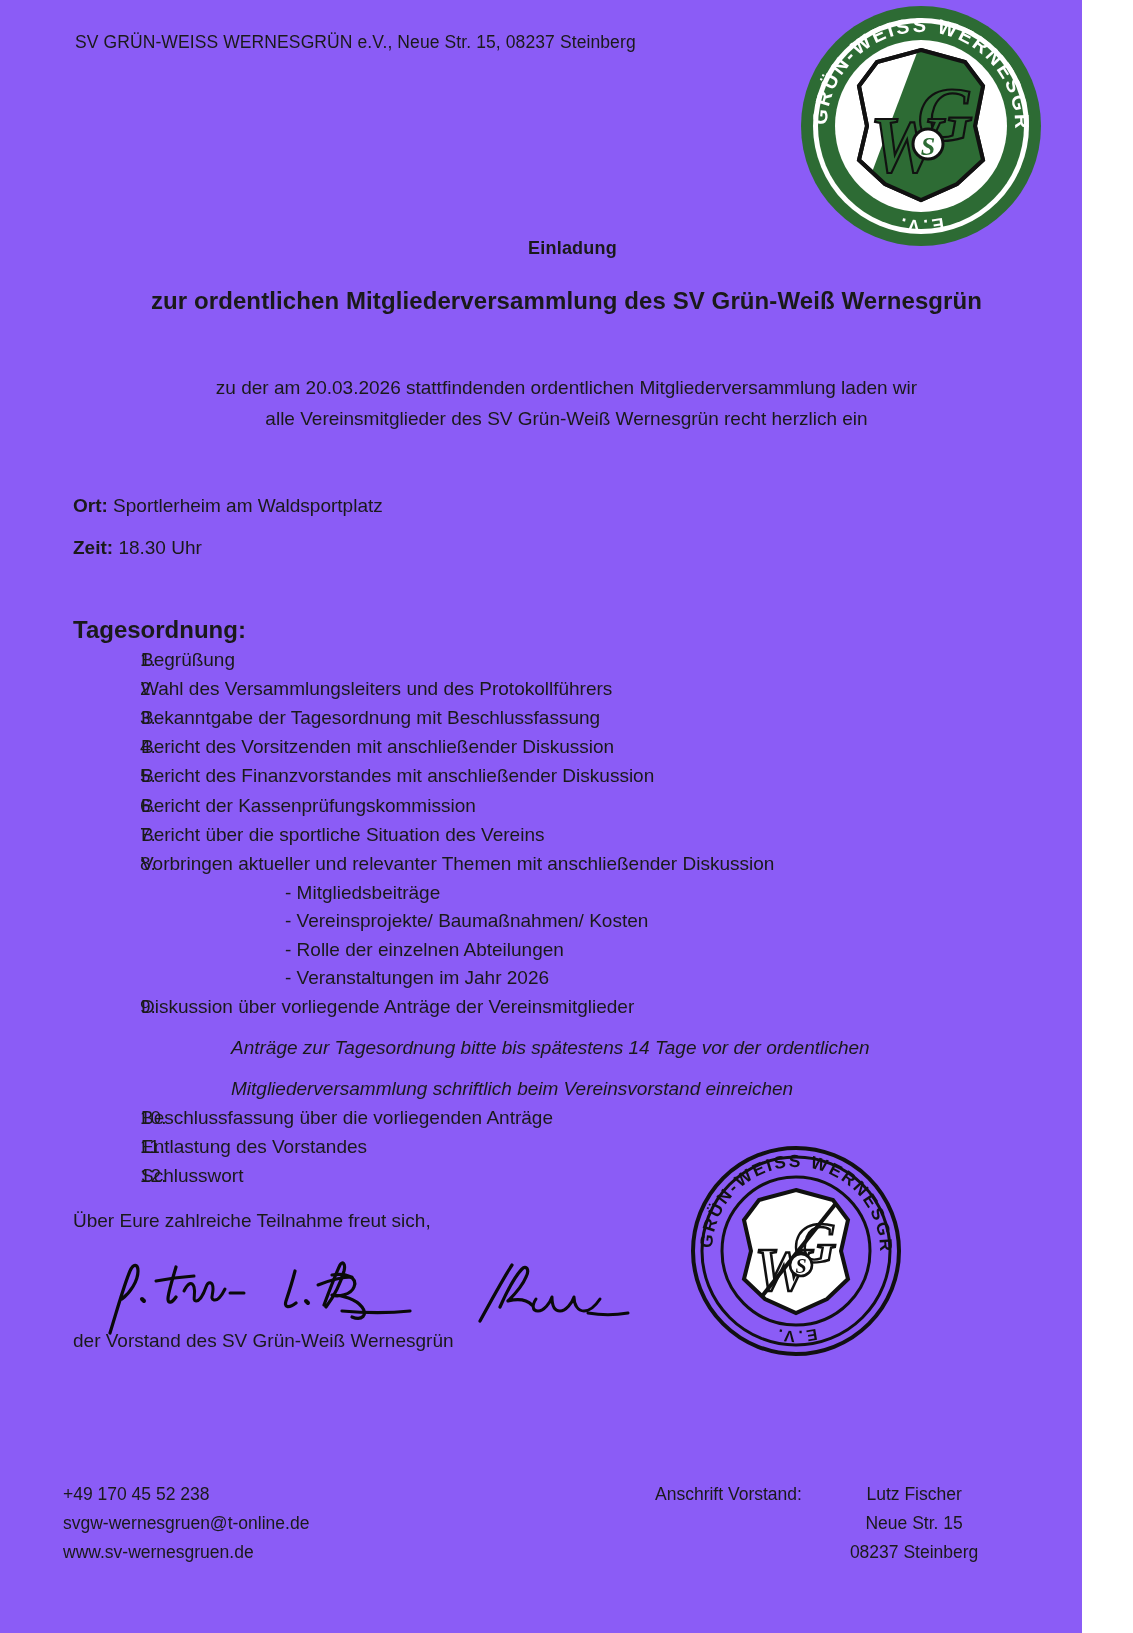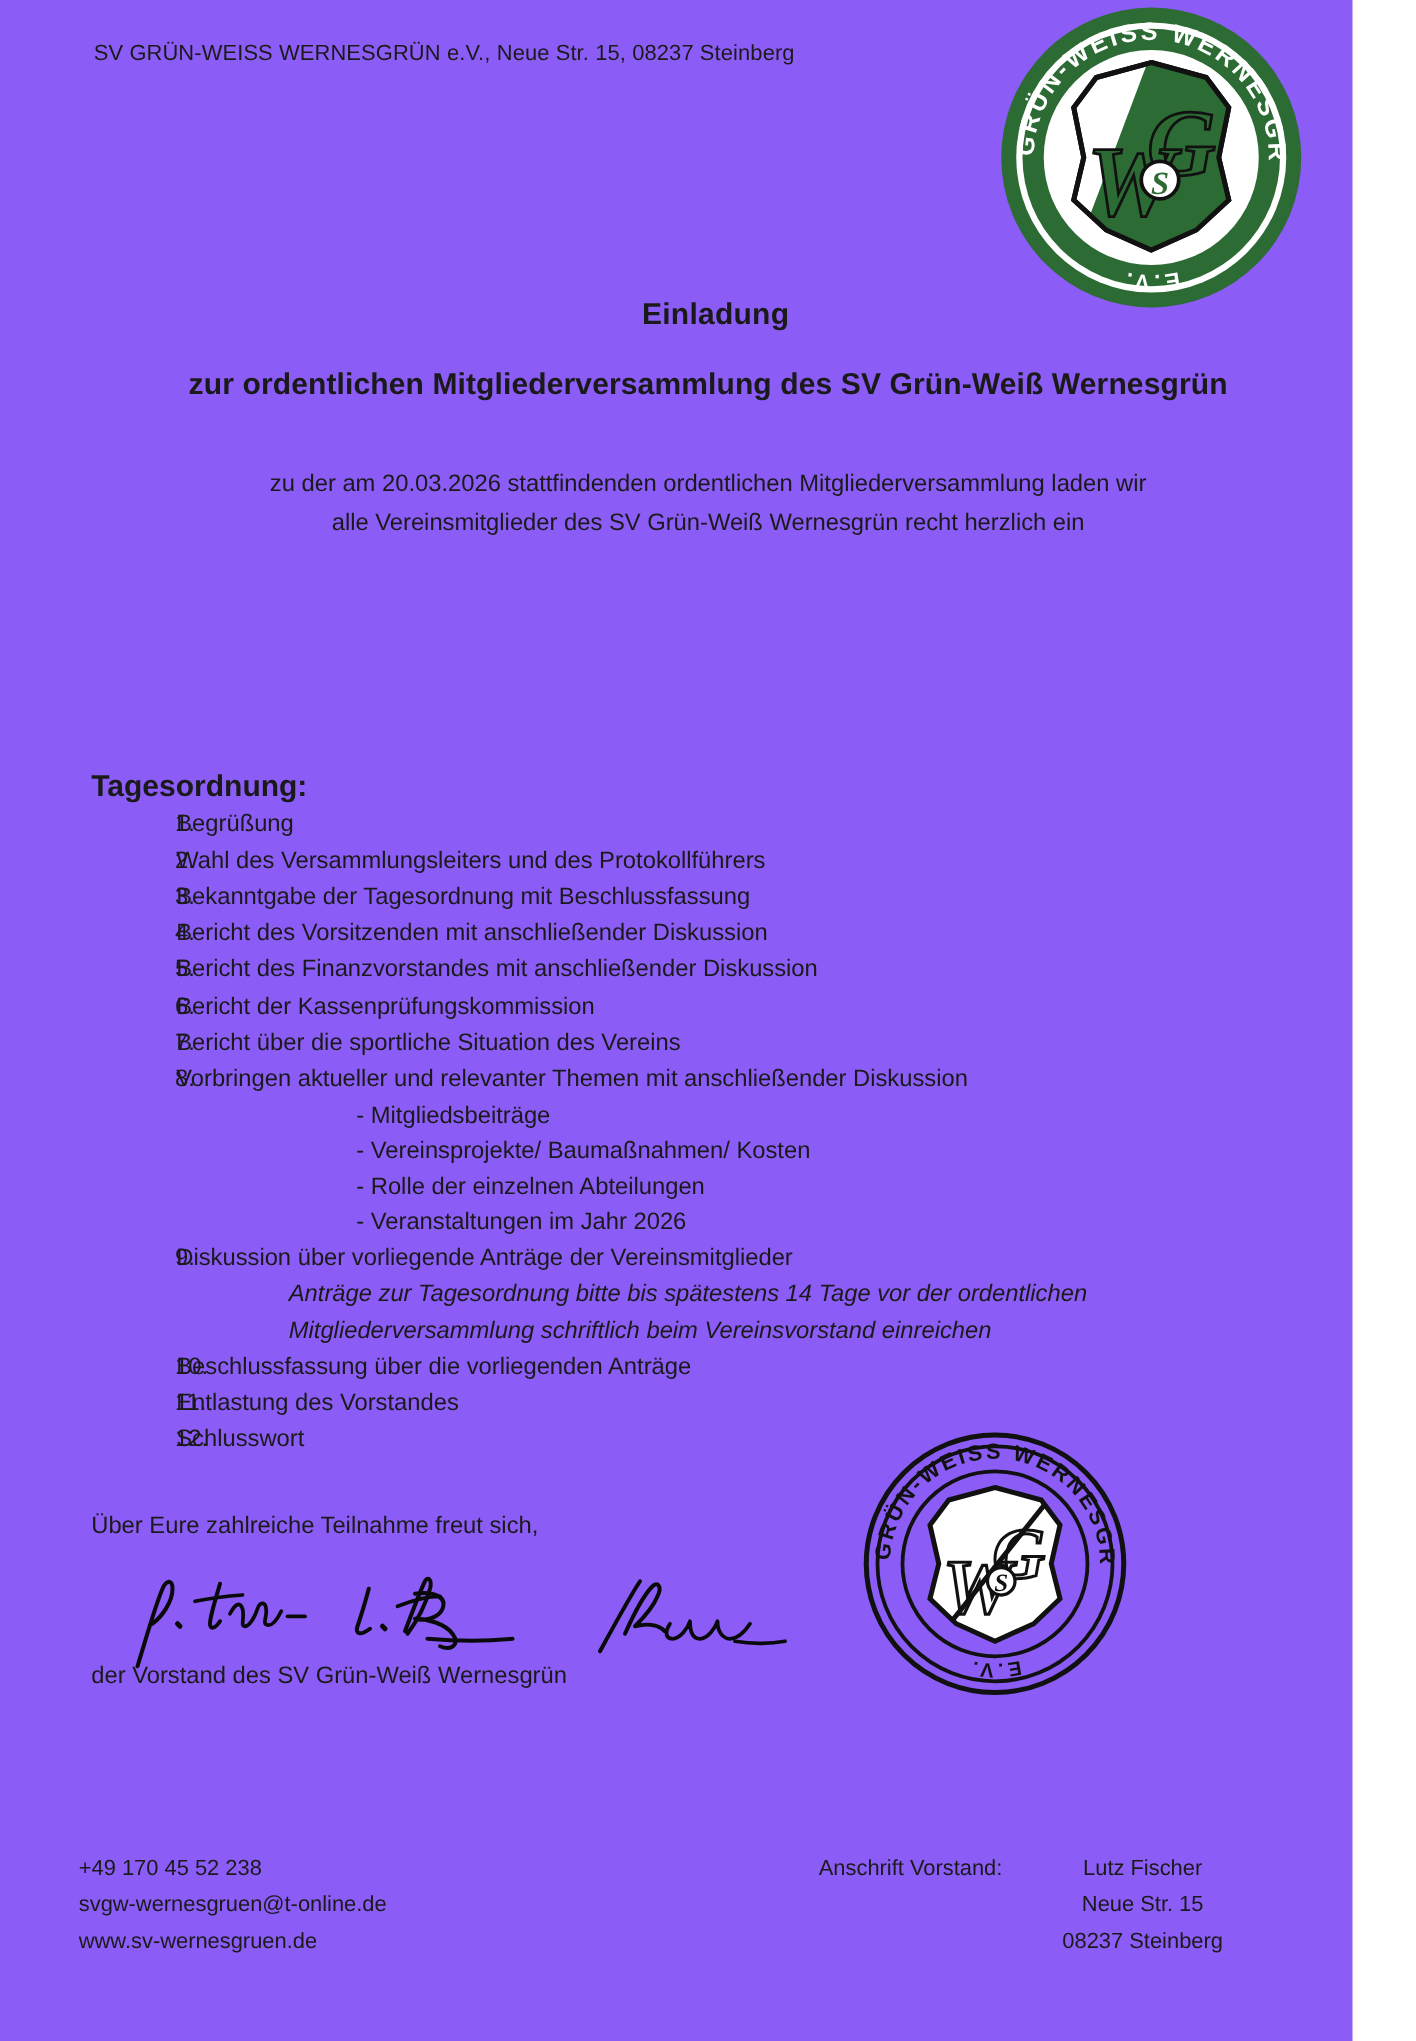--- a/index.html
+++ b/index.html
@@ -41,21 +41,21 @@
 
   
   .title-block {
     position: absolute;
     top: 238px;
     left: 0;
     width: 1133px;
     text-align: center;
   }
   .title-main {
-    font-size: 24px;
+    font-size: 18px;
     font-weight: bold;
     letter-spacing: 0.2px;
     margin-left: 12px;
   }
   .title-sub {
     margin-top: 28px;
     font-size: 24px;
     font-weight: bold;
     letter-spacing: 0.1px;
   }
@@ -111,20 +111,21 @@
   .agenda-num.wide { padding-left: 67px; }
   .agenda-text { flex: 1; }
   .sub-item {
     line-height: 28.6px;
     padding-left: 212px;
   }
   .note-line {
     line-height: 28.6px;
     padding-left: 158px;
     font-style: italic;
+    margin-top: 12px;
   }
 
   
   .closing-line {
     position: absolute;
     top: 1210px;
     left: 73px;
     font-size: 19px;
   }
   .signatures {
@@ -226,20 +227,30 @@
   <div class="title-block">
     <div class="title-main">Einladung</div>
     <div class="title-sub">zur ordentlichen Mitgliederversammlung des SV Grün-Weiß Wernesgrün</div>
   </div>
 
   <div class="intro-block">
     <div>zu der am 20.03.2026 stattfindenden ordentlichen Mitgliederversammlung laden wir</div>
     <div>alle Vereinsmitglieder des SV Grün-Weiß Wernesgrün recht herzlich ein</div>
   </div>
 
+  <div class="meta-block">
+    <div>
+      <span class="lbl">Ort:</span>
+      <span>Sportlerheim am Waldsportplatz</span>
+    </div>
+    <div>
+      <span class="lbl">Zeit:</span>
+      <span>18.30 Uhr</span>
+    </div>
+  </div>
 
   <div class="agenda-heading">Tagesordnung:</div>
   <div class="agenda-list">
 
     <div class="agenda-item">
       <span class="agenda-num">1.</span>
       <span class="agenda-text">Begrüßung</span>
     </div>
     <div class="agenda-item">
       <span class="agenda-num">2.</span>

